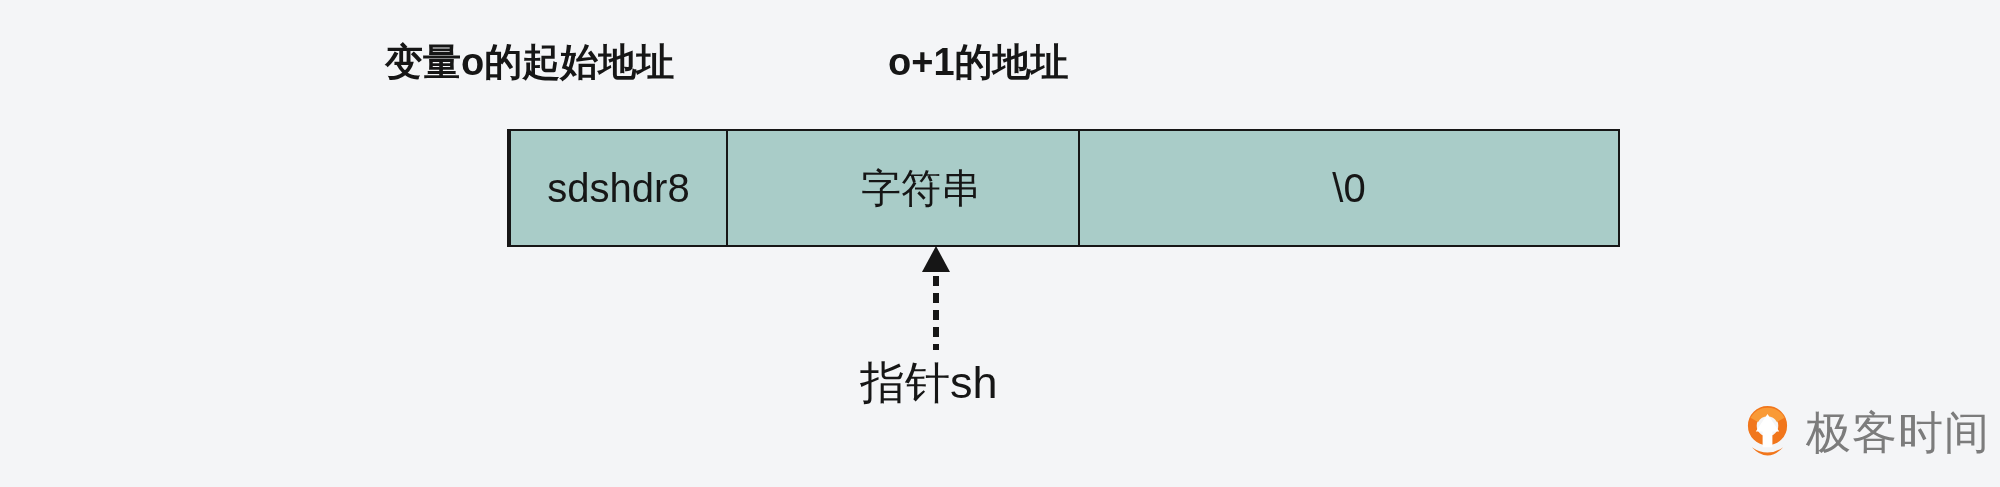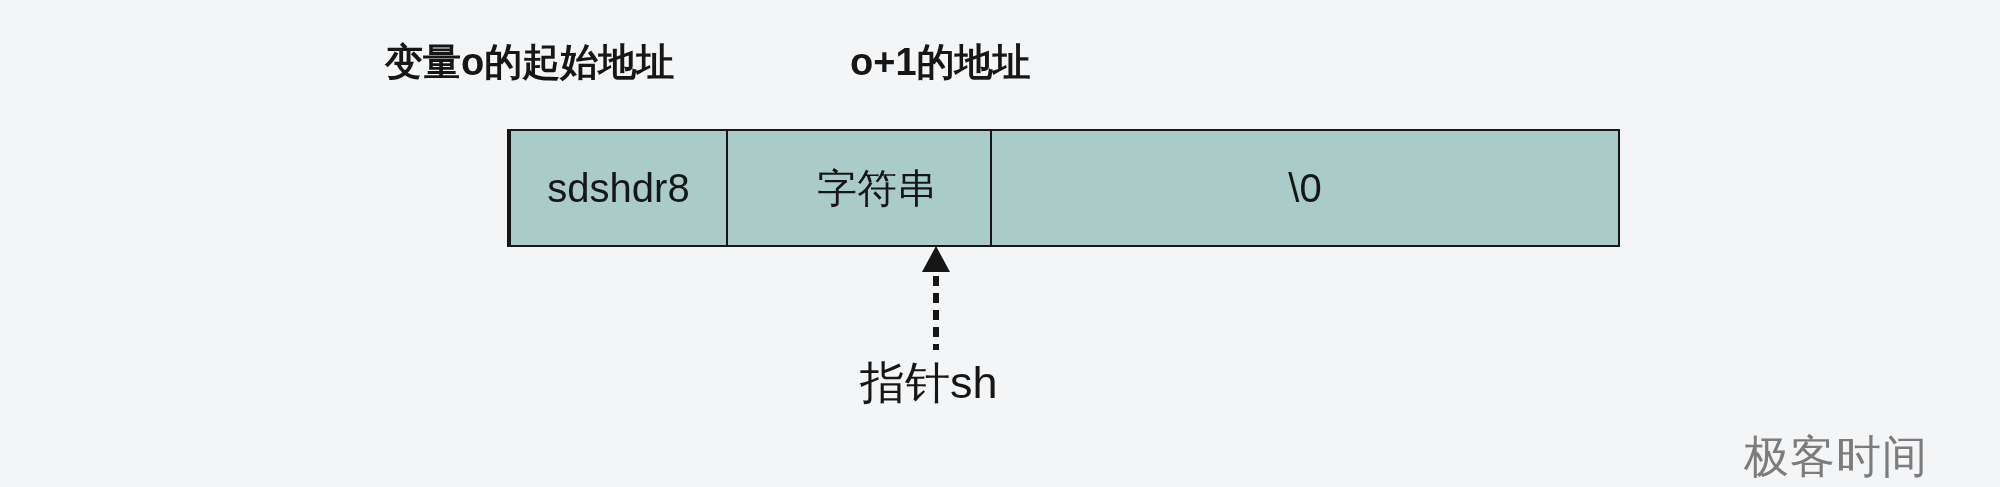--- a/index.html
+++ b/index.html
@@ -23,41 +23,41 @@
   }
   .top-label{
     position:absolute;
     font-size:38px;
     line-height:40px;
     color:var(--text);
     white-space:nowrap;
     font-weight:bold;
   }
   .label-var-o{left:385px;top:42px;}
-  .label-o1{left:850px;top:42px;}
+  .label-o1{left:888px;top:42px;}
   .memory-bar{
     position:absolute;
     left:507px;top:129px;
     width:1113px;height:118px;
     border:2px solid var(--border);
     background:var(--cell-fill);
     display:flex;
   }
   .memory-cell{
     display:flex;
     align-items:center;
     justify-content:center;
     font-size:40px;
     color:var(--text);
     background:var(--cell-fill);
     white-space:nowrap;
   }
   .cell-0{width:427px;}
   .cell-1{width:217px;border-left:2px solid var(--border);}
-  .cell-2{width:264px;border-left:2px solid var(--border);padding-left:36px;}
+  .cell-2{width:352px;border-left:2px solid var(--border);padding-left:36px;}
   .cell-3{flex:1;border-left:2px solid var(--border);}
   .pointer-arrow{
     position:absolute;
     left:915px;top:246px;
     width:42px;height:106px;
   }
   .pointer-arrow .head{fill:var(--border);}
   .pointer-arrow .shaft{
     stroke:var(--border);
     stroke-width:6;
@@ -67,26 +67,25 @@
   .label-psh{
     position:absolute;
     left:860px;top:362px;
     font-size:45px;
     line-height:42px;
     color:var(--text);
     white-space:nowrap;
   }
   .logo{
     position:absolute;
-    left:1744px;top:412px;
+    left:1744px;top:397px;
     height:72px;
     display:flex;
     align-items:center;
     gap:15px;
-    flex-direction:column;
   }
   .logo-icon{width:47px;height:65px;display:block;}
   .logo-icon .ring{fill:none;stroke:var(--logo-orange);stroke-width:9;}
   .logo-icon .ring-hi{fill:none;stroke:var(--logo-orange-light);stroke-width:9;}
   .logo-icon .arrow{fill:#ffffff;stroke:none;}
   .logo-icon .swoosh{fill:var(--logo-orange);}
   .logo-text{
     font-size:45px;
     font-weight:500;
     letter-spacing:1px;

